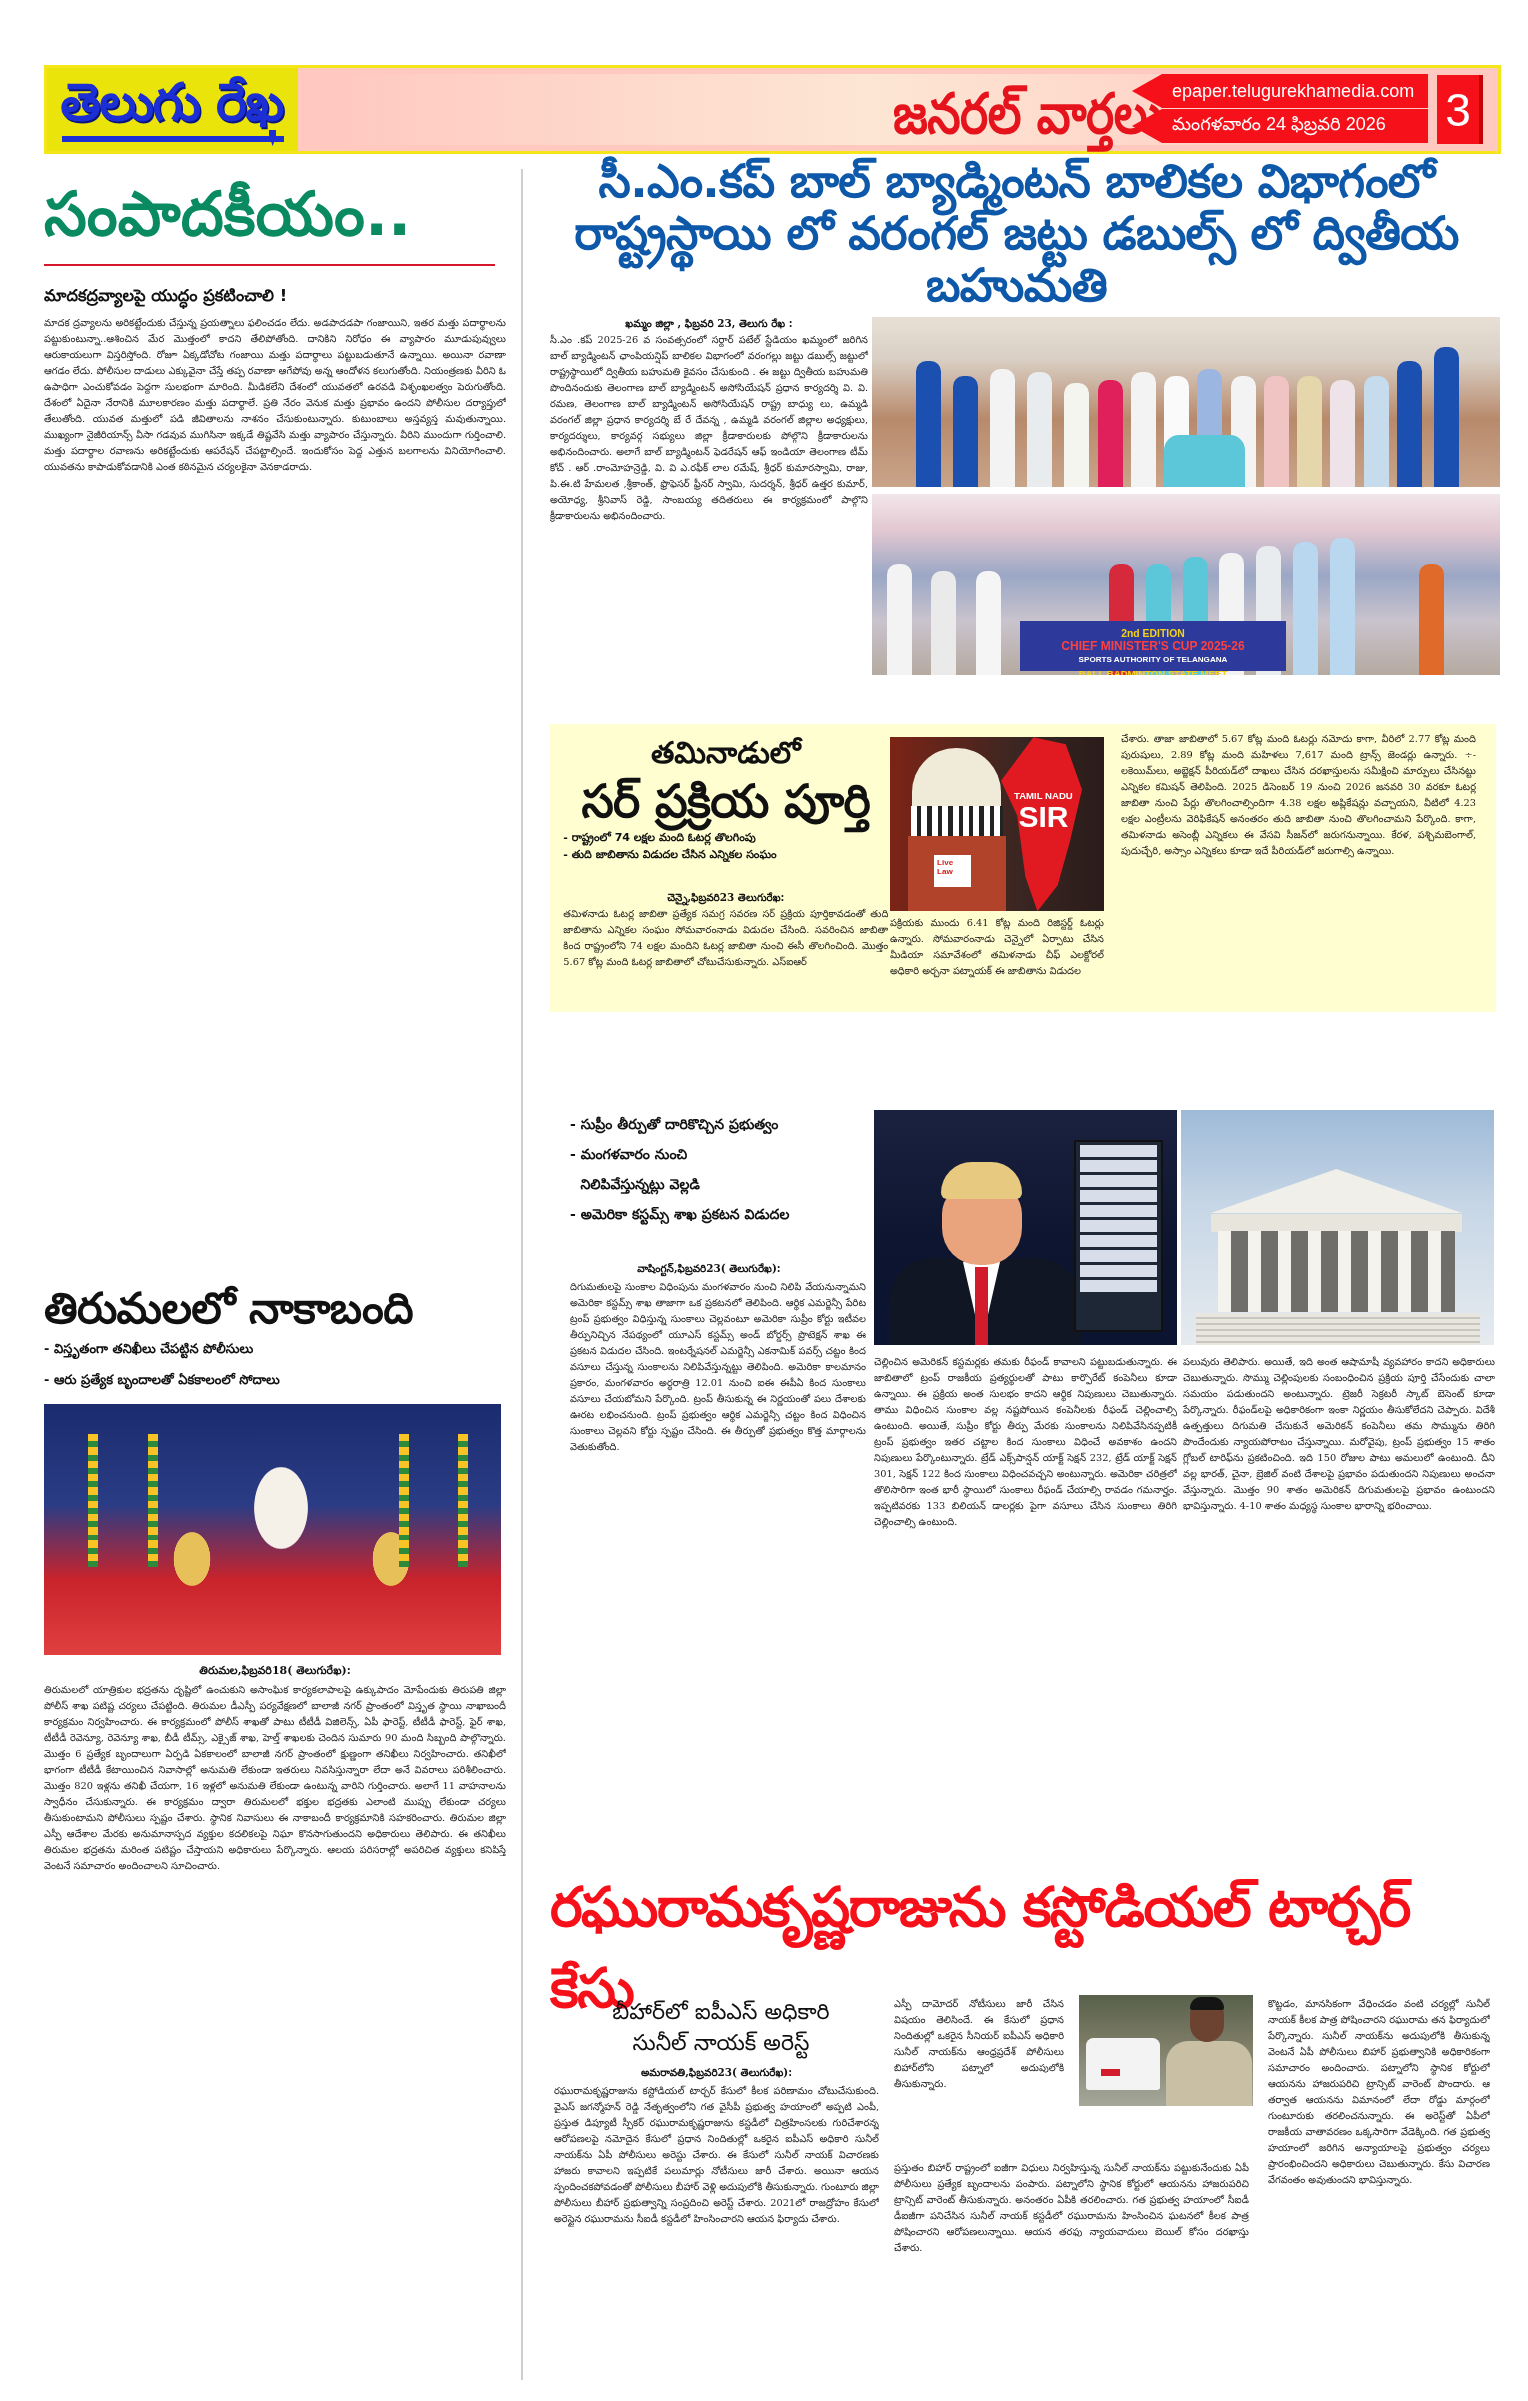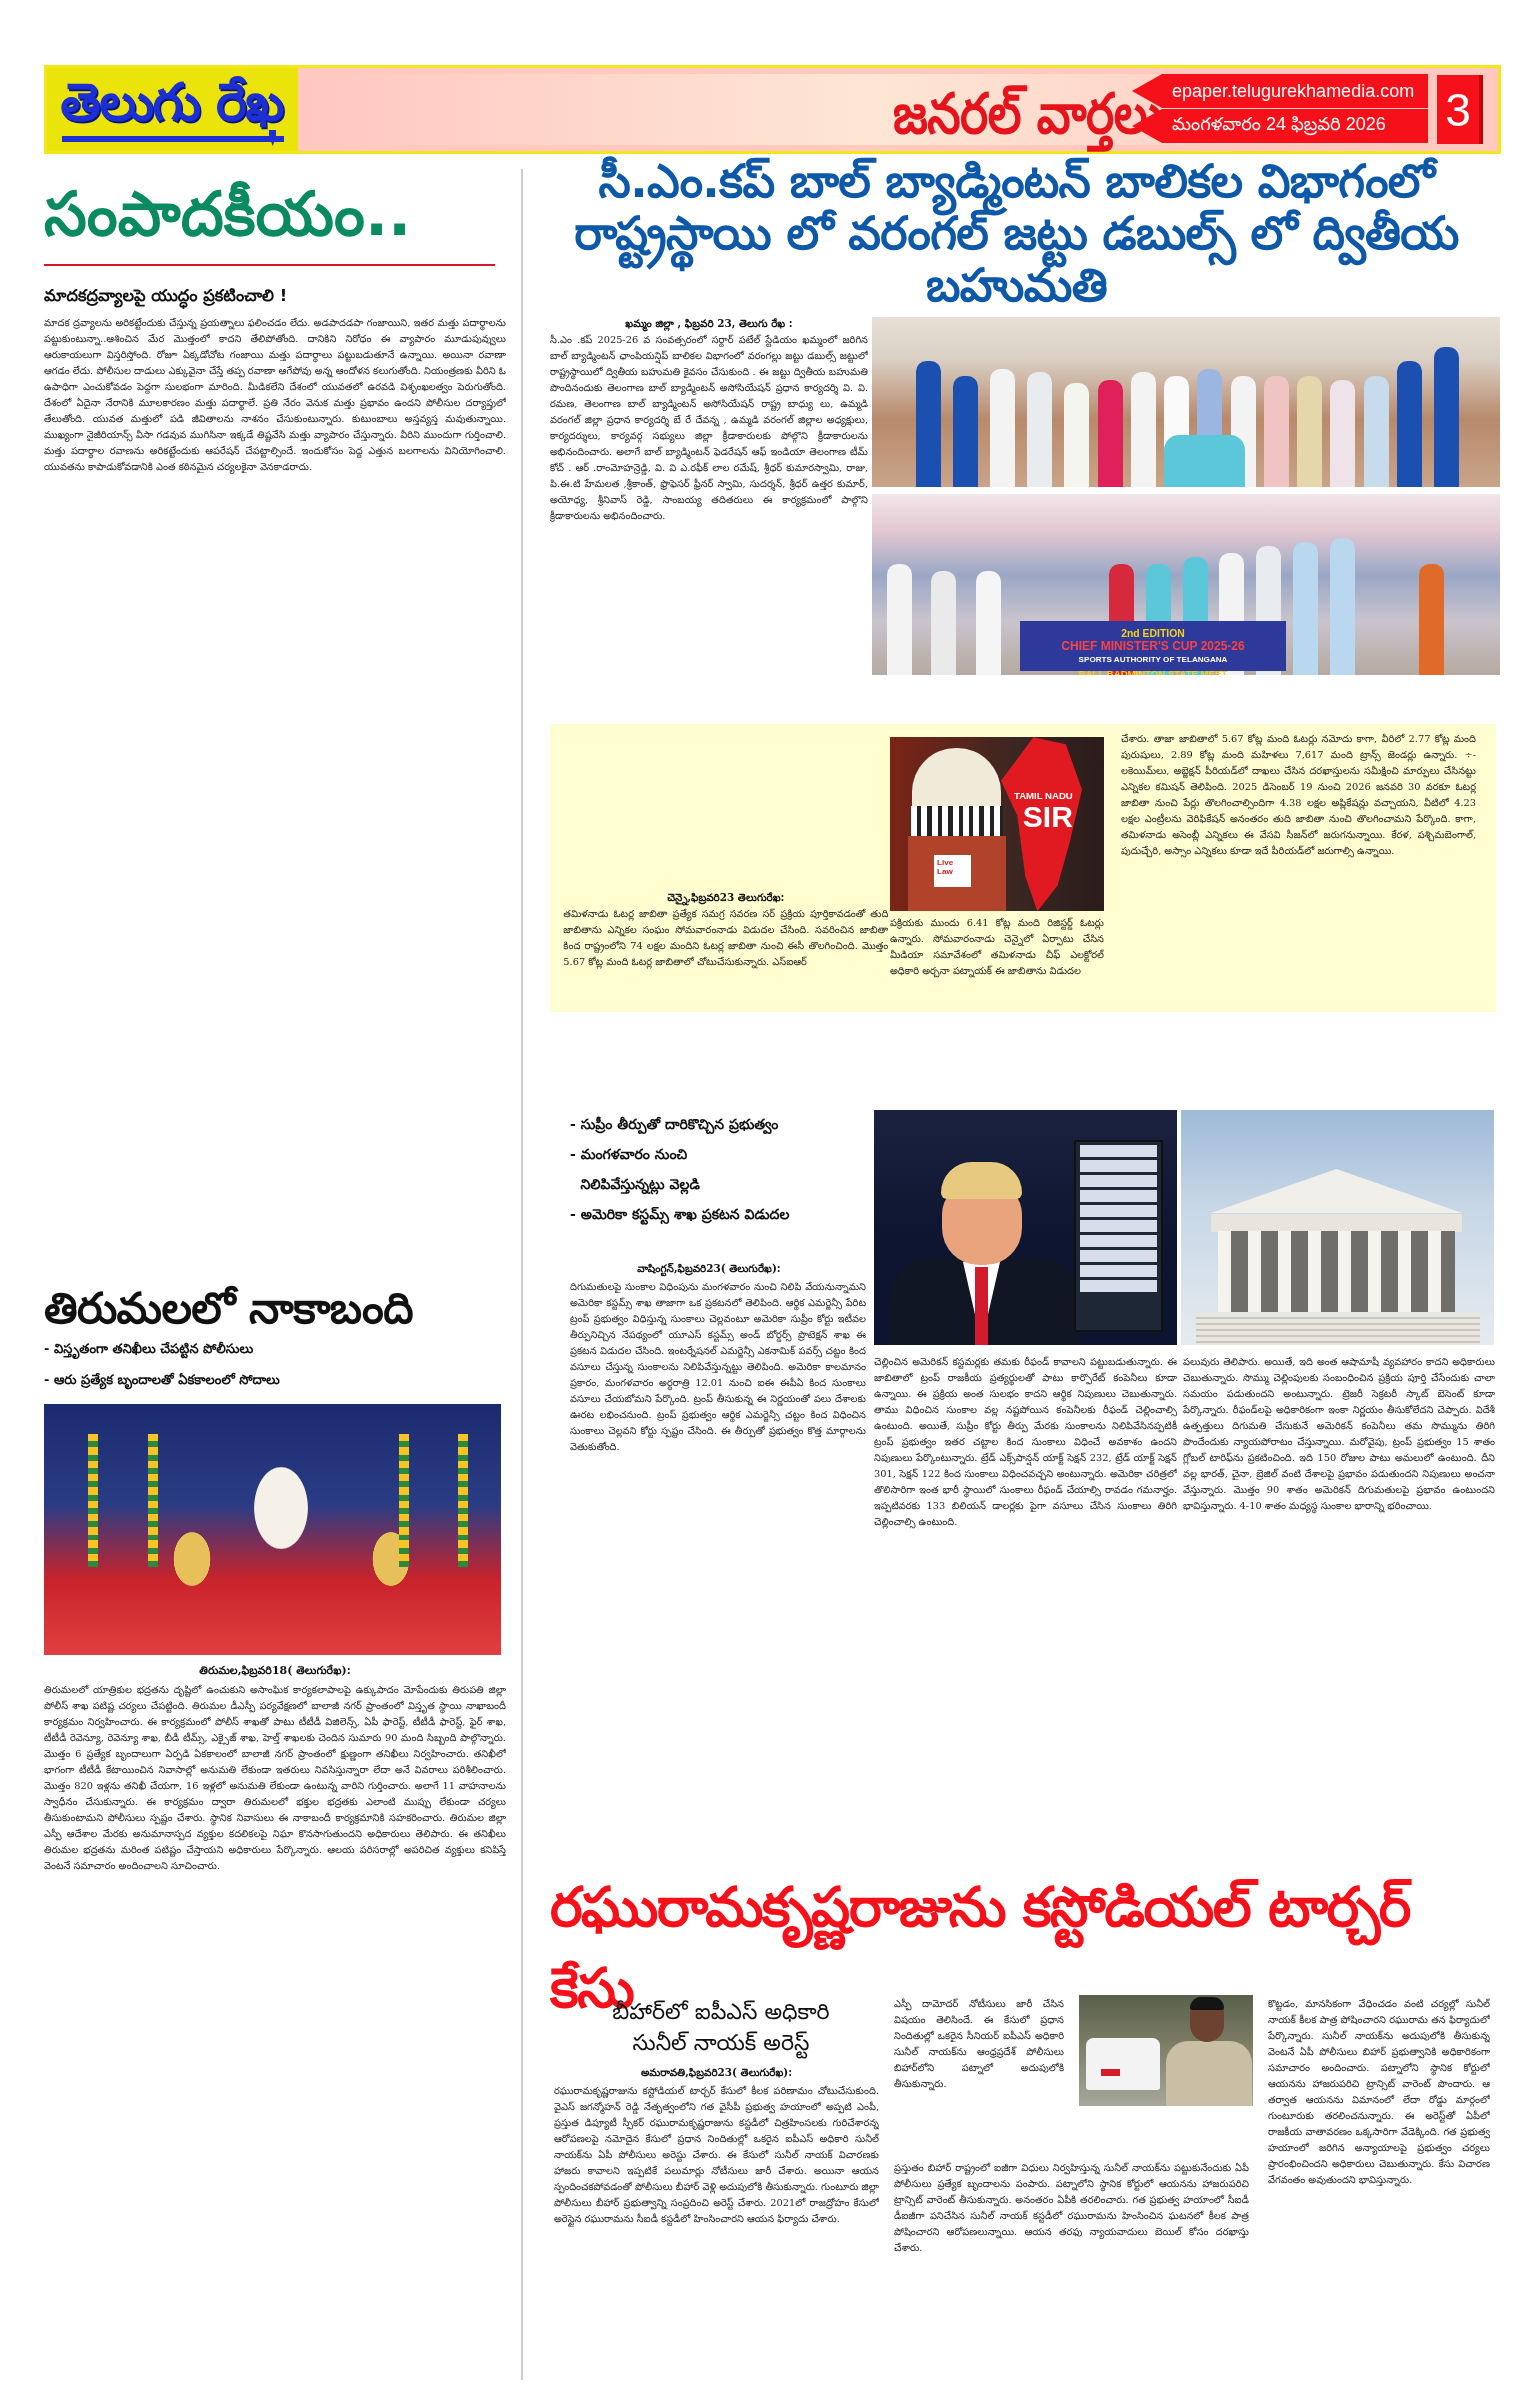--- a/index.html
+++ b/index.html
@@ -74,21 +74,21 @@
   .tn-date { position: absolute; left: 13.3px; top: 167px; width: 325px; font-family: "DejaVu Serif", serif; font-weight: bold; font-size: 10.4px; text-align: center; }
   .tn-body1 { position: absolute; left: 13.3px; top: 182px; width: 325px; height: 104px; overflow: hidden; }
   .tn-photo { position: absolute; left: 340px; top: 13.3px; width: 214px; height: 174px;
     background: linear-gradient(90deg, #7c2416 0%, #3a2622 60%, #2a1c1a 100%); overflow: hidden; }
   .tn-photo .dome { position:absolute; left: 22px; top: 10.4px; width: 89px; height: 59px; background: #f0ead8; border-radius: 44px 44px 0 0; }
   .tn-photo .colonnade { position:absolute; left: 21px; top: 69px; width: 92px; height: 30px; background: repeating-linear-gradient(90deg,#fff 0 6px,#222 6px 10.4px); }
   .tn-photo .building { position:absolute; left: 18px; top: 99px; width: 98px; height: 81px; background: #b0432a; }
   .tn-photo .livelaw { position:absolute; left: 44px; top: 118px; width: 37px; height: 32px; background:#fff; color:#d42020; font-size:8.1px; font-weight:bold; font-family:"Liberation Sans",sans-serif; padding:3px; }
   .tn-photo .map { position:absolute; left: 111px; top: 0; width: 81px; height: 174px; background: #e01a20;
     clip-path: polygon(40% 0, 80% 4%, 100% 30%, 85% 60%, 70% 85%, 45% 100%, 30% 80%, 20% 45%, 0 25%); }
-  .tn-photo .sir { position:absolute; left: 124px; top: 53px; color:#fff; font-family:"Liberation Sans",sans-serif; font-weight:bold; text-align:right; }
+  .tn-photo .sir { position:absolute; left: 124px; top: 53px; color:#fff; font-family:"Liberation Sans",sans-serif; font-weight:bold; text-align:center; }
   .tn-photo .sir .a { font-size: 9.6px; }
   .tn-photo .sir .b { font-size: 30px; line-height: 31px; }
   .tn-body2 { position: absolute; left: 340px; top: 191px; width: 214px; height: 96px; overflow: hidden; }
   .tn-body3 { position: absolute; left: 571px; top: 7.4px; width: 355px; height: 277px; overflow: hidden; }
 
   .tariff-title { position: absolute; left: 18px; top: 858px; width: 946px; font-size: 55px; font-weight: bold; color: #e8117b;
     text-align: left; font-family: "DejaVu Sans", sans-serif; line-height: 81px; letter-spacing: -1.5px; }
   .tariff-bullets { position: absolute; left: 38px; top: 954px; width: 296px; }
   .tariff-bullets .bullet { font-size: 14px; line-height: 30px; }
   .tariff-date { position: absolute; left: 18px; top: 1107px; width: 318px; text-align: center; font-family: "DejaVu Serif", serif; font-weight: bold; font-size: 10.4px; }
@@ -210,20 +210,26 @@
       <div class="banner">
         <div>2nd EDITION</div>
         <div style="color:#ff4040;font-size:12px">CHIEF MINISTER'S CUP 2025-26</div>
         <div style="color:#fff;font-size:8.1px">SPORTS AUTHORITY OF TELANGANA</div>
         <div style="font-size:9.6px">BALL BADMINTON STATE MEET</div>
       </div>
     </div>
   </div>
 
   <div class="tn-box" style="top:569px;">
+    <div class="tn-head">
+      <div class="tn-kicker">తమినాడులో</div>
+      <div class="tn-title">సర్ ప్రక్రియ పూర్తి</div>
+      <div class="tn-bullet">- రాష్ట్రంలో 74 లక్షల మంది ఓటర్ల తొలగింపు</div>
+      <div class="tn-bullet">- తుది జాబితాను విడుదల చేసిన ఎన్నికల సంఘం</div>
+    </div>
     <div class="tn-date">చెన్నై,ఫిబ్రవరి23 తెలుగురేఖ:</div>
     <p class="body-text tn-body1">తమిళనాడు ఓటర్ల జాబితా ప్రత్యేక సమగ్ర సవరణ సర్ ప్రక్రియ పూర్తికావడంతో తుది జాబితాను ఎన్నికల సంఘం సోమవారంనాడు విడుదల చేసింది. సవరించిన జాబితా కింద రాష్ట్రంలోని 74 లక్షల మందిని ఓటర్ల జాబితా నుంచి ఈసీ తొలగించింది. మొత్తం 5.67 కోట్ల మంది ఓటర్ల జాబితాలో చోటుచేసుకున్నారు. ఎస్ఐఆర్</p>
     <div class="photo tn-photo">
       <div class="dome"></div>
       <div class="colonnade"></div>
       <div class="building"></div>
       <div class="livelaw">Live Law</div>
       <div class="map"></div>
       <div class="sir">
         <div class="a">TAMIL NADU</div>

